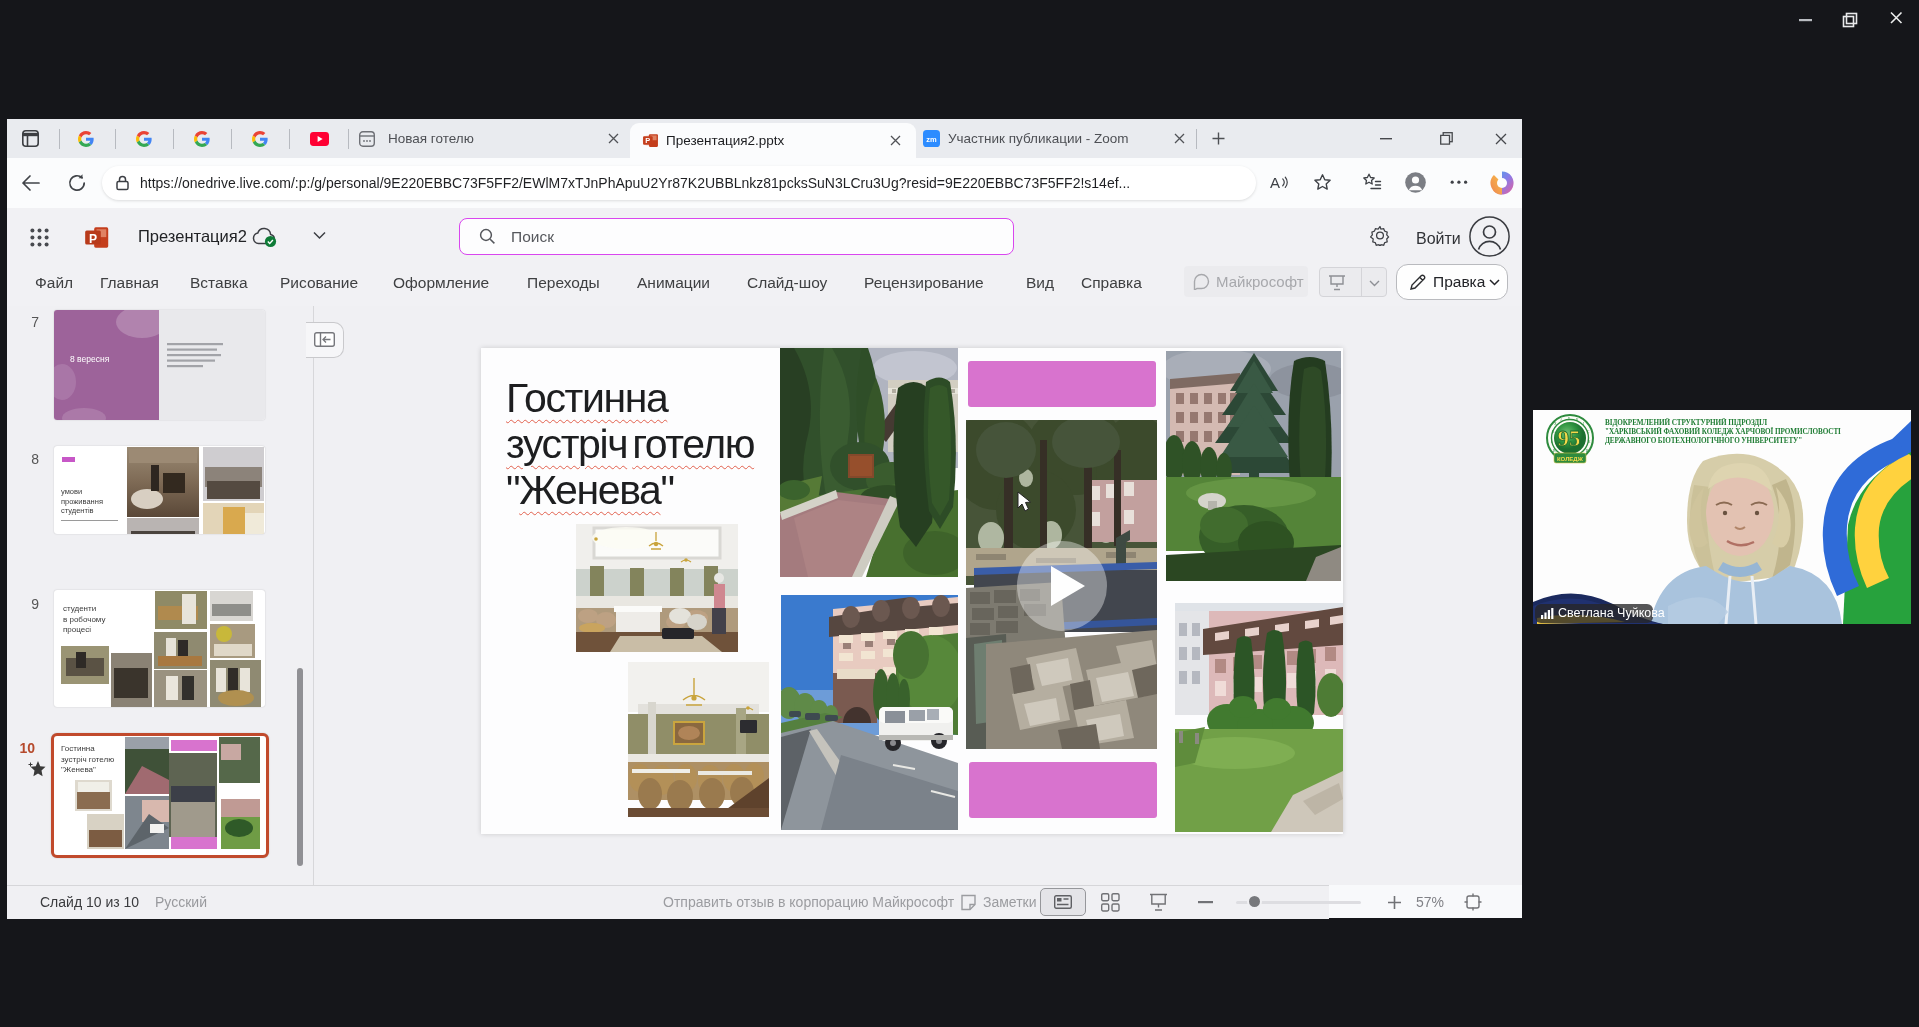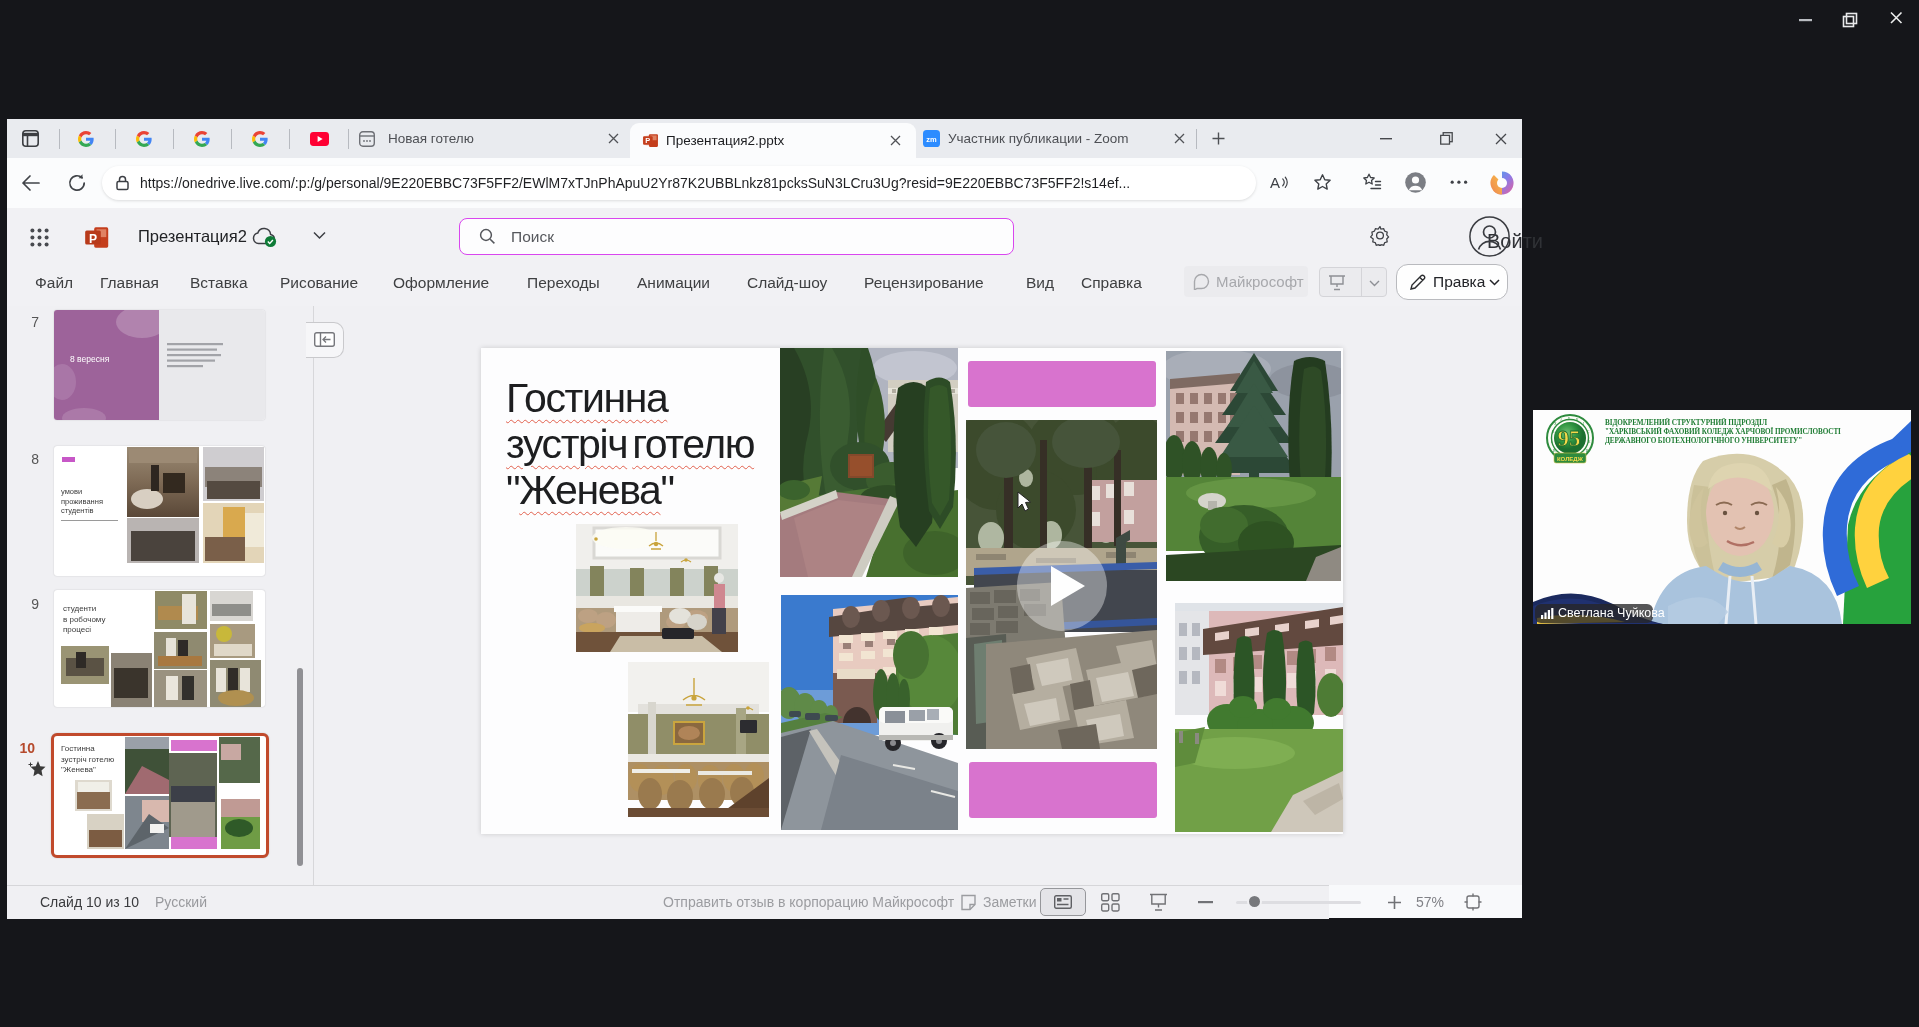--- a/index.html
+++ b/index.html
@@ -206,21 +206,21 @@
 <svg class="a" style="left:19px;top:9px" width="17" height="17" viewBox="0 0 17 17">
           <circle cx="7" cy="7" r="5.4" fill="none" stroke="#54565b" stroke-width="1.5"></circle>
           <path d="M11.2 11.2l4.2 4.2" stroke="#54565b" stroke-width="1.5"></path>
         </svg>
 <div class="a" style="left:51px;top:0;font-size:15.5px;color:#56585d;line-height:35px">Поиск</div>
 </div>
 <svg class="a" style="left:1363px;top:18px" width="20" height="20" viewBox="0 0 20 20">
         <path d="M10 1.6l1 2.7 2.9-.5 1 2.6 2.7 1-.5 2.9 1.9 2.2-1.9 2.2.5 2.9-2.7 1-1 2.6-2.9-.5-1 2.7-1-2.7-2.9.5-1-2.6-2.7-1 .5-2.9L.1 12.5 2 10.3l-.5-2.9 2.7-1 1-2.6 2.9.5z" fill="none" stroke="#3c3e43" stroke-width="1.3" transform="scale(0.95) translate(0.5,-1)"></path>
         <circle cx="10" cy="9.5" r="3.4" fill="none" stroke="#3c3e43" stroke-width="1.3"></circle>
       </svg>
-<div class="a" style="left:1480px;top:22px;font-size:20px;color:#303236">Войти</div>
+<div class="a" style="left:1409px;top:22px;font-size:16px;color:#303236">Войти</div>
 <svg class="a" style="left:1462px;top:8px" width="41" height="41" viewBox="0 0 41 41">
         <circle cx="20.5" cy="20.5" r="19.6" fill="none" stroke="#3a3c41" stroke-width="1.5"></circle>
         <circle cx="20.5" cy="16" r="6" fill="none" stroke="#3a3c41" stroke-width="1.7"></circle>
         <path d="M9.5 33.5a11.5 11.5 0 0 1 22 0" fill="none" stroke="#3a3c41" stroke-width="1.7"></path>
       </svg>
 <div class="a rtab" style="left:28px">Файл</div>
 <div class="a rtab" style="left:93px">Главная</div>
 <div class="a rtab" style="left:183px">Вставка</div>
 <div class="a rtab" style="left:273px">Рисование</div>
 <div class="a rtab" style="left:386px">Оформление</div>
@@ -271,21 +271,21 @@
             <g fill="#a2a3a8">
               <rect y="0" width="56" height="2.2"></rect>
               <rect y="5.5" width="50" height="2.2"></rect>
               <rect y="11" width="54" height="2.2"></rect>
               <rect y="16.5" width="48" height="2.2"></rect>
               <rect y="22" width="36" height="2.2"></rect>
             </g>
           </svg>
 </div>
 <div class="a tnum" style="left:8px;top:145px">8</div>
-<div class="a thumb" style="top:140px;height:130px;overflow:hidden">
+<div class="a thumb" style="top:140px;height:88px;overflow:hidden">
 <div class="a" style="left:8px;top:11px;width:13px;height:5px;background:#c757c7"></div>
 <div class="a" style="left:7px;top:41px;font-size:7.5px;line-height:9.5px;color:#3a3a3a">умови<br>проживання<br>студентів</div>
 <div class="a" style="left:7px;top:74px;width:57px;height:1px;background:#9a9a9a"></div>
 <svg class="a" style="left:73px;top:1px" width="137" height="116">
 <defs>
               <linearGradient id="rm1" x1="0" y1="0" x2="0" y2="1">
                 <stop offset="0" stop-color="#9a8a74"></stop>
                 <stop offset="0.5" stop-color="#7e6a55"></stop>
                 <stop offset="1" stop-color="#5a4838"></stop>
               </linearGradient>

